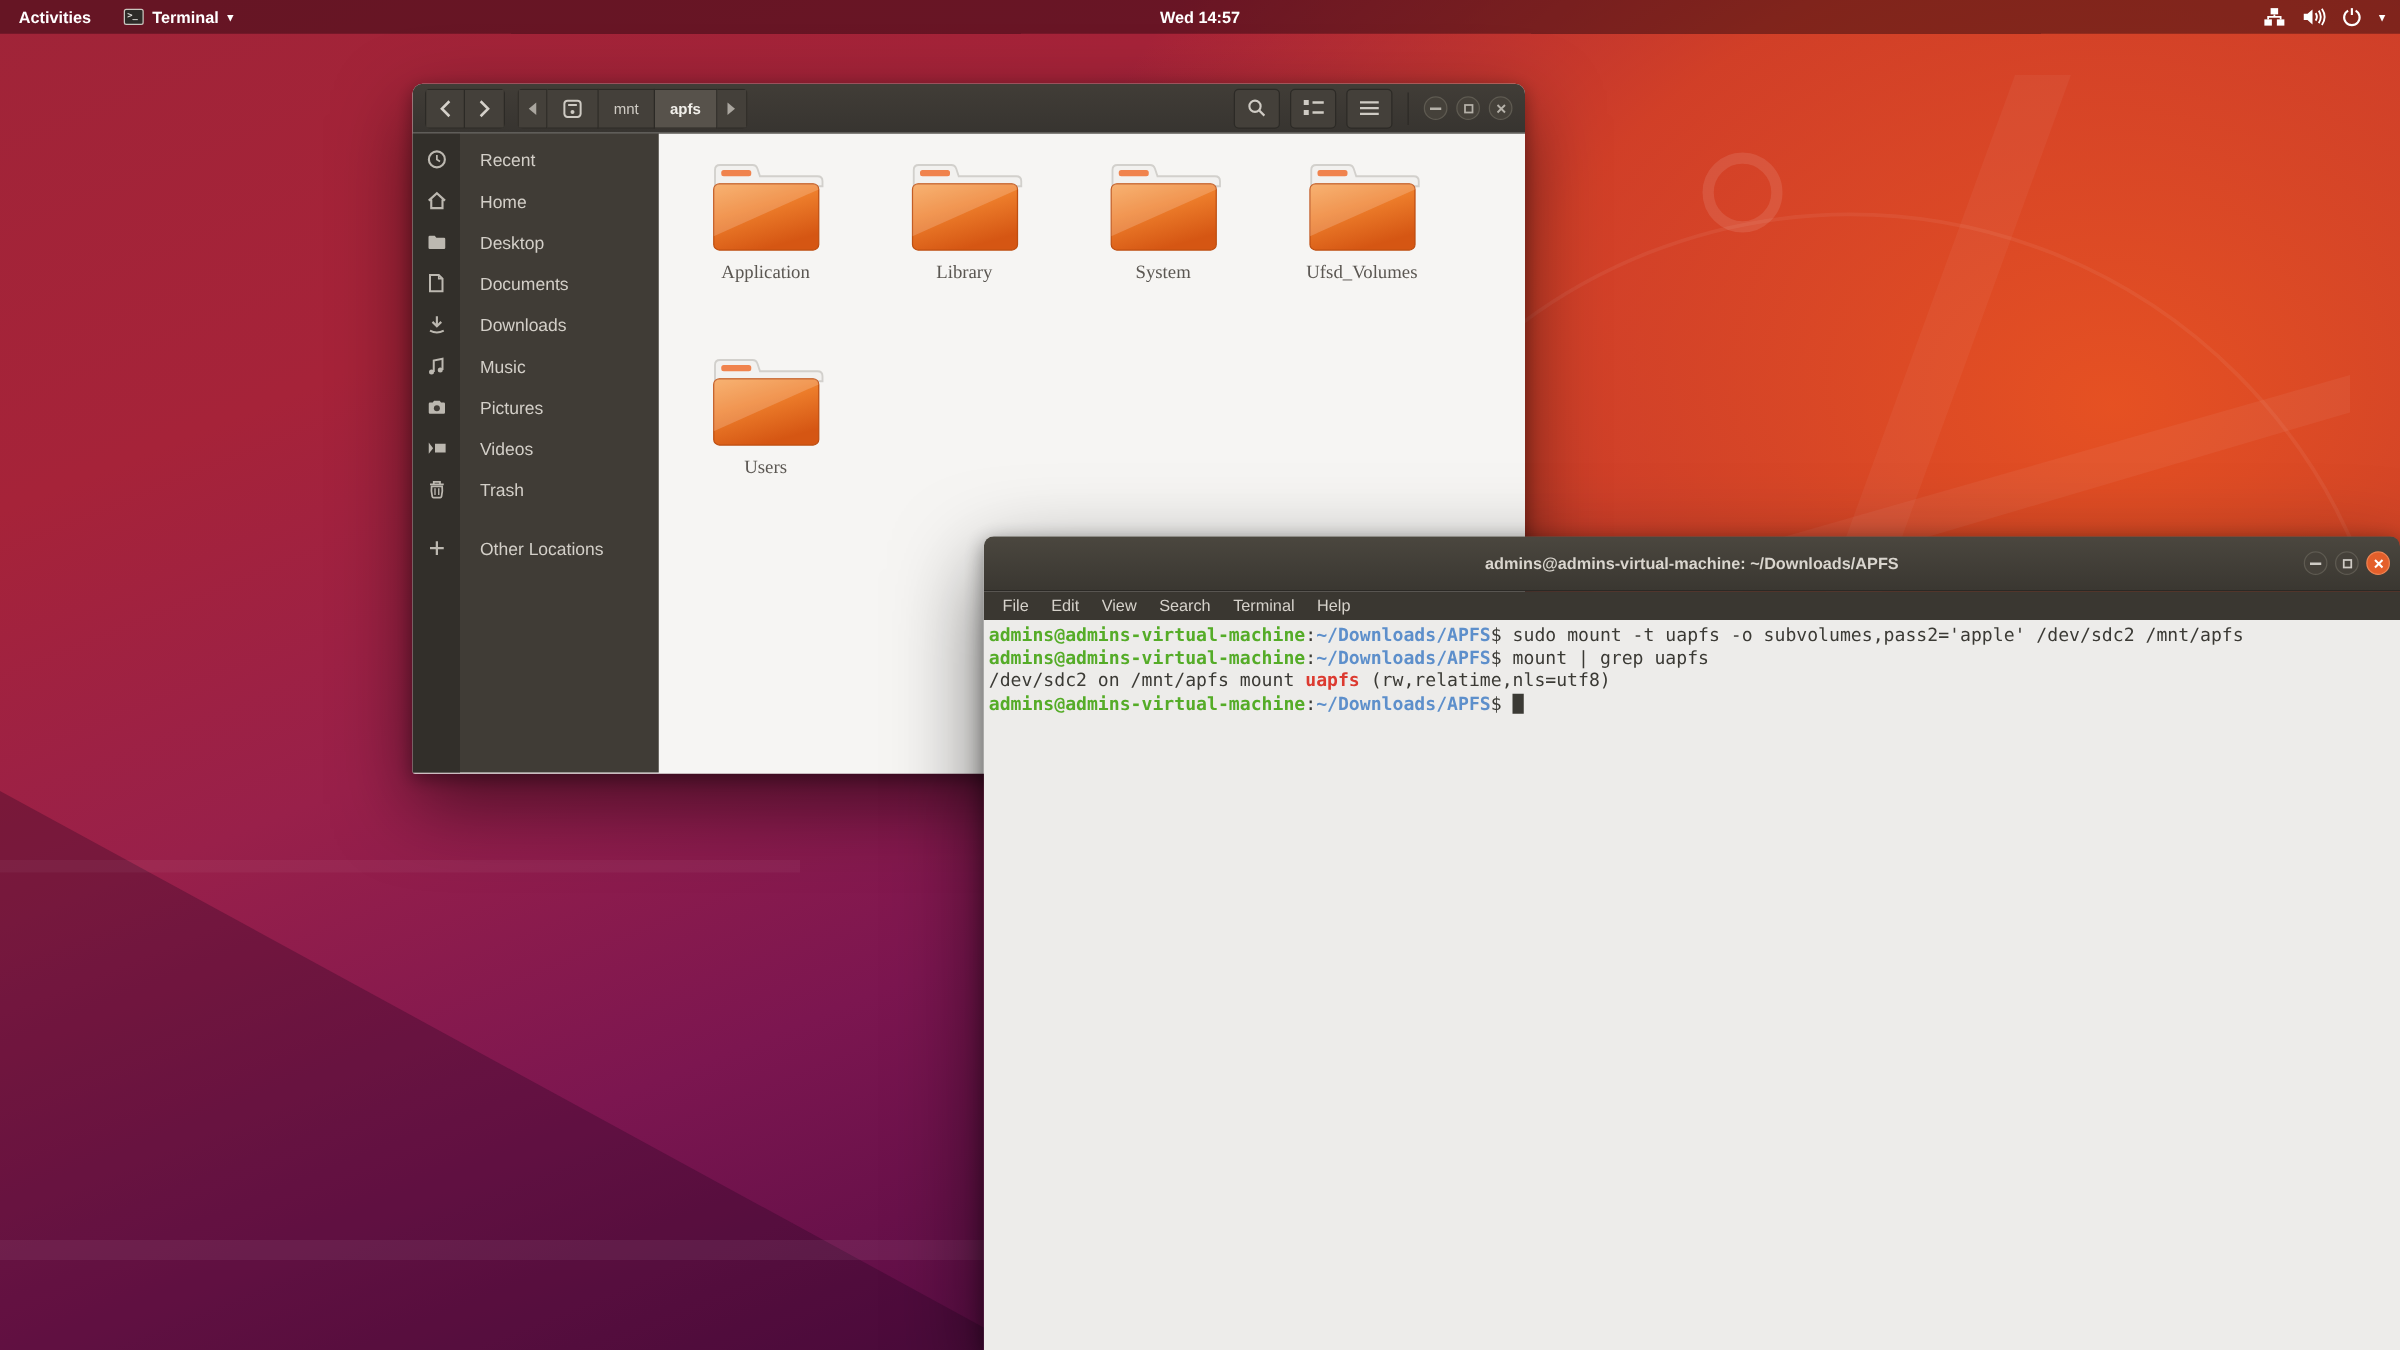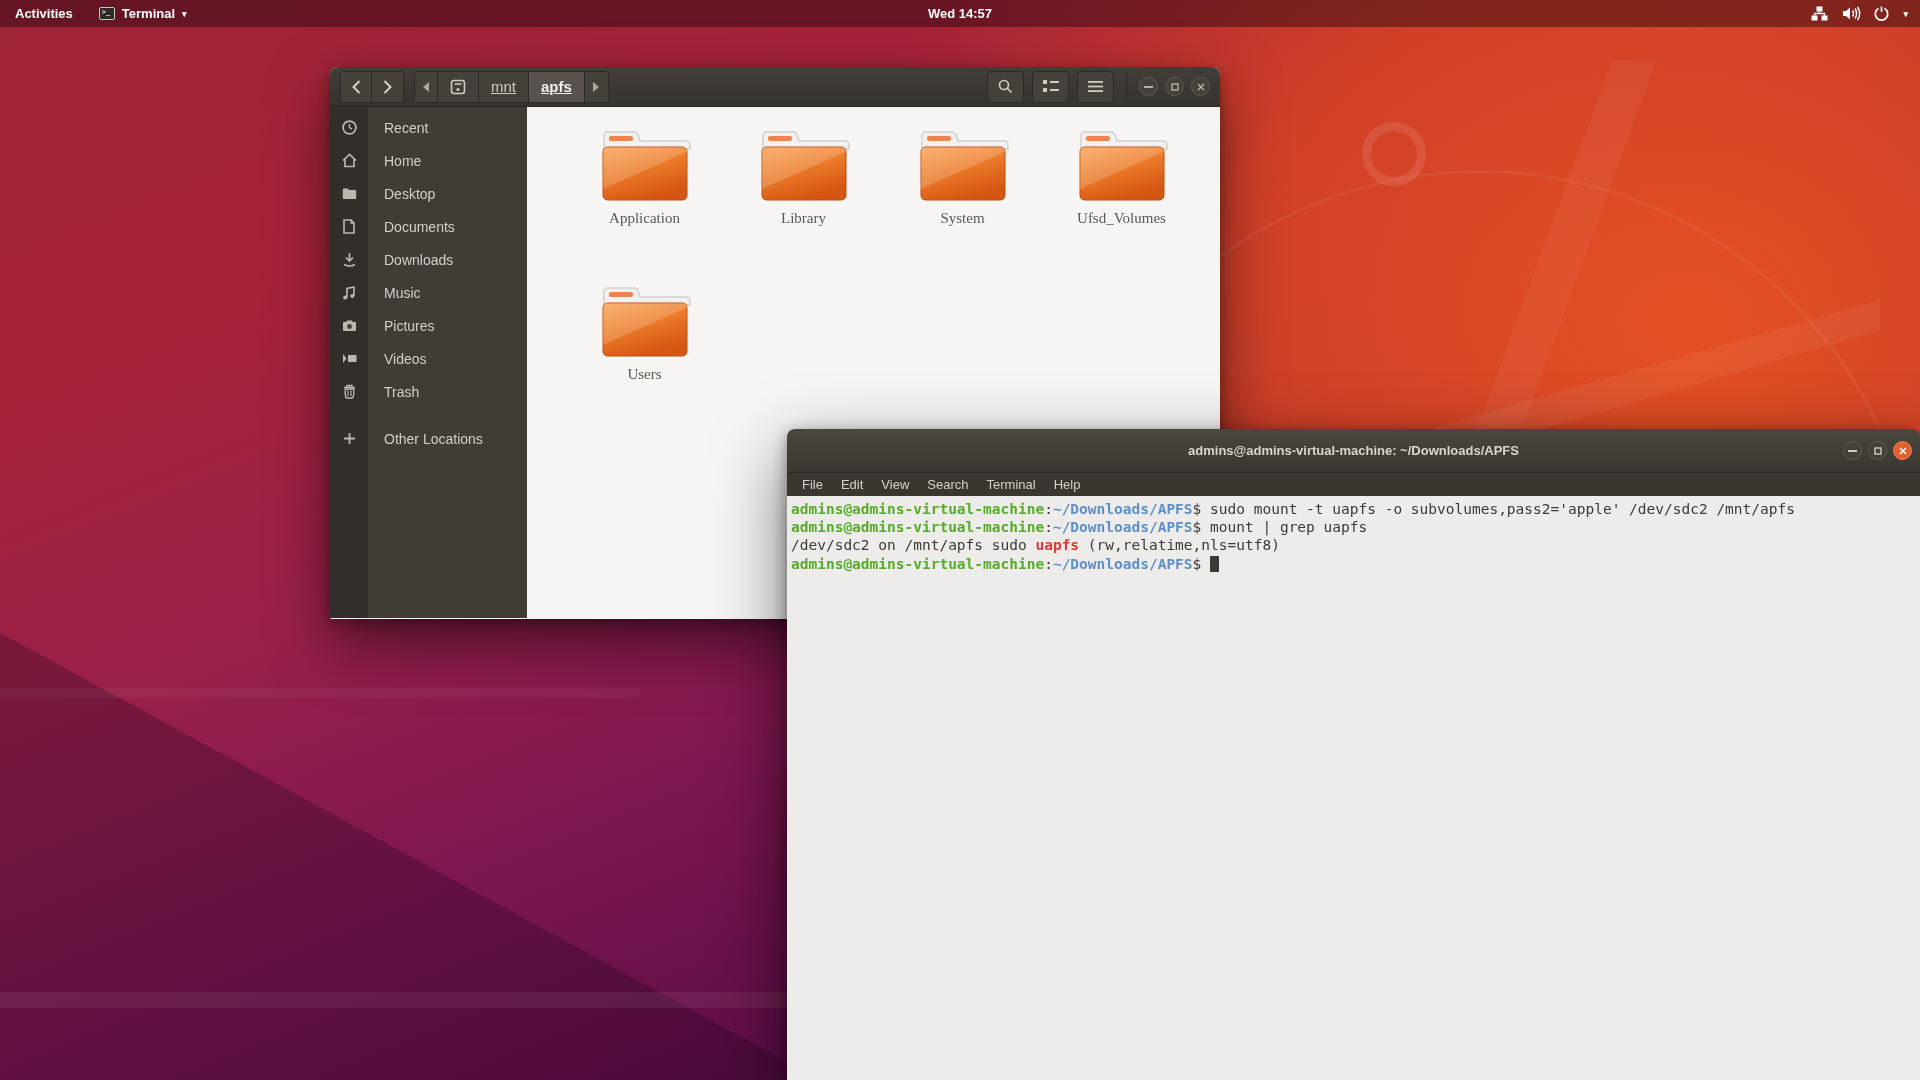--- a/index.html
+++ b/index.html
@@ -55,34 +55,34 @@
     border-radius:8px 8px 2px 2px;
     box-shadow:0 24px 60px rgba(0,0,0,.5), 0 4px 14px rgba(0,0,0,.35);
     background:#F6F5F3; overflow:hidden;
   }
   .fw-header {
     height:40px; background:linear-gradient(#413D37,#373430);
     border-bottom:1px solid #282622; display:flex; align-items:center; padding:0 10px; gap:10px;
   }
   .fw-btn {
     height:32px; background:#44403A; border:1px solid #2C2A26; color:#CFCBC4;
-    display:flex; align-items:center; justify-content:center; font-size:15px;text-decoration:underline;
+    display:flex; align-items:center; justify-content:center; font-size:12px;
   }
   .navgroup, .pathbar { display:flex; border-radius:4px; overflow:hidden; }
   .navgroup .fw-btn { width:32px; border-radius:0; }
   .navgroup .fw-btn + .fw-btn, .pathbar .fw-btn + .fw-btn { border-left:none; }
   .pathbar .fw-btn { border-radius:0; padding:0 12px; }
   .pb-arrow { width:24px !important; padding:0 !important; color:#A8A49D; }
   .pb-seg-current { background:#57524B; color:#F1EFEA; font-weight:600; }
   .fw-header-right { margin-left:auto; display:flex; align-items:center; gap:8px; }
   .fw-iconbtn { width:37px; height:32px; border-radius:4px; }
   .fw-sep { width:1px; height:26px; background:#2C2A26; margin:0 4px; }
   .fw-controls { display:flex; gap:7px; }
 
-  .fw-body { display:flex; height:511px;gap:32px; }
+  .fw-body { display:flex; height:511px; }
   .fw-sidebar { width:197px; background:#403C36; position:relative; flex:none; padding-top:4px; }
   .fw-sidebar::before { content:""; position:absolute; left:0; top:0; bottom:0; width:38px; background:#322F2A; }
   .sb-row { position:relative; height:33px; display:flex; align-items:center; color:#D3CFC8; font-size:14px; }
   .sb-icon { width:38px; display:flex; justify-content:center; color:#BCB8B0; flex:none; position:relative; }
   .sb-label { padding-left:16px; }
   .sb-gap { height:14px; }
 
   .fw-content { flex:1; background:#F6F5F3; padding:20px 0 0 6px;
     display:grid; grid-template-columns:repeat(4,159px); grid-auto-rows:146px; row-gap:10px; justify-items:center; align-content:start; }
   .folder-item { width:150px; display:flex; flex-direction:column; align-items:center;font-family:Liberation Serif, serif; }
@@ -392,21 +392,21 @@
     <div class="tw-menu-item">Edit</div>
     <div class="tw-menu-item">View</div>
     <div class="tw-menu-item">Search</div>
     <div class="tw-menu-item">Terminal</div>
     <div class="tw-menu-item">Help</div>
   </div>
 
   <div class="tw-body">
     <div class="term-line"><span class="t-green">admins@admins-virtual-machine</span><span>:</span><span class="t-blue">~/Downloads/APFS</span><span>$ </span><span>sudo mount -t uapfs -o subvolumes,pass2='apple' /dev/sdc2 /mnt/apfs</span></div>
     <div class="term-line"><span class="t-green">admins@admins-virtual-machine</span><span>:</span><span class="t-blue">~/Downloads/APFS</span><span>$ </span><span>mount | grep uapfs</span></div>
-    <div class="term-line"><span>/dev/sdc2 on /mnt/apfs sudo </span><span class="t-red">uapfs</span><span> (rw,relatime,nls=utf8)</span></div>
+    <div class="term-line"><span>/dev/sdc2 on /mnt/apfs mount </span><span class="t-red">uapfs</span><span> (rw,relatime,nls=utf8)</span></div>
     <div class="term-line"><span class="t-green">admins@admins-virtual-machine</span><span>:</span><span class="t-blue">~/Downloads/APFS</span><span>$ </span><span class="t-cursor"></span></div>
   </div>
 </div>
 
 <div class="topbar">
   <div class="tb-left">
     <div class="tb-activities">Activities</div>
     <div class="tb-appmenu">
       <span class="tb-appicon">
           <span>&gt;_</span>

